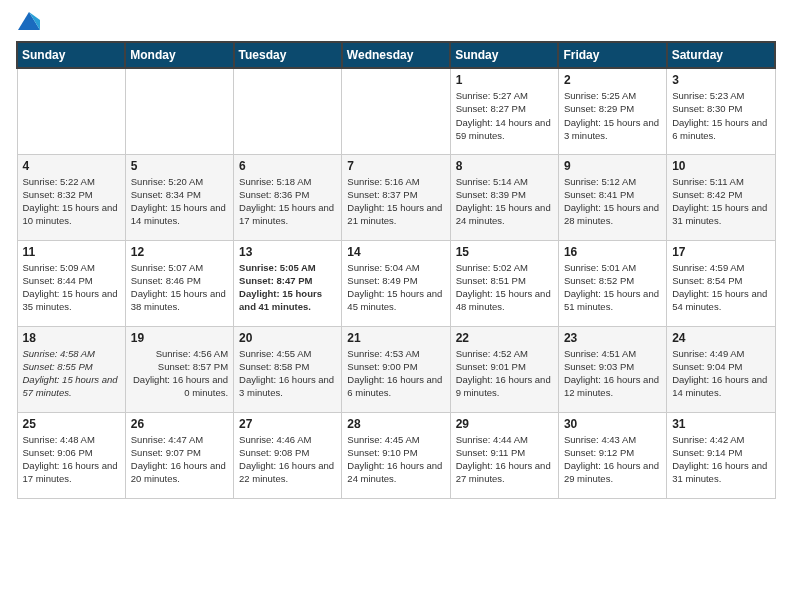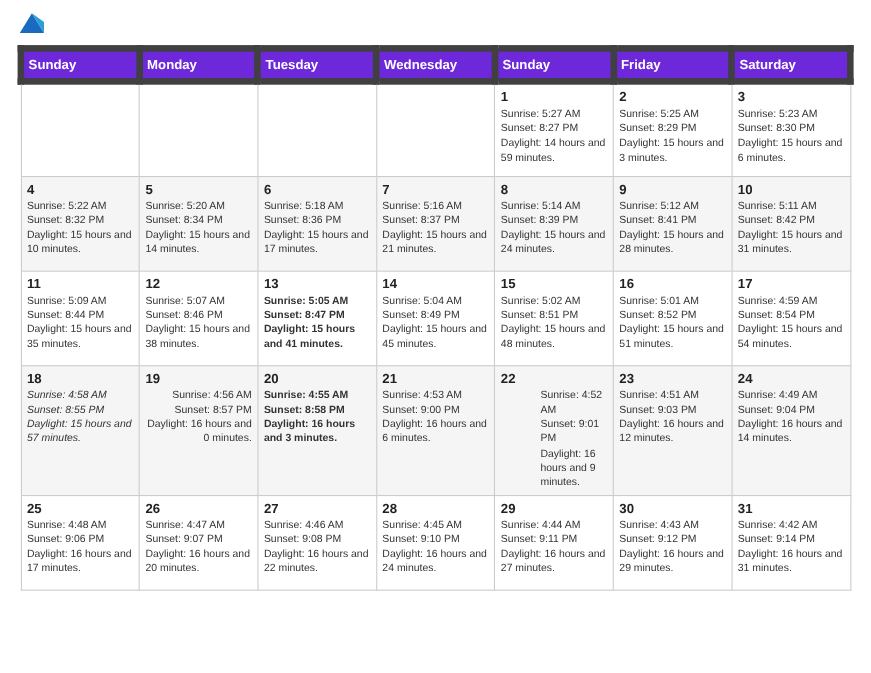--- a/index.html
+++ b/index.html
@@ -51,27 +51,27 @@
     .location-title {
       font-size: 14px;
       color: #333;
     }
     table {
       width: 100%;
       border-collapse: collapse;
       table-layout: fixed;
     }
     thead tr th {
-      background-color: #6d28d9;
+      background-color: #0c4a6e;
       color: #fff;
       font-size: 12px;
       font-weight: bold;
       padding: 5px 4px;
       text-align: left;
-      border: 6px solid #404040;
+      border: 2px solid #404040;
     }
     tbody tr td {
       vertical-align: top;
       border: 1px solid #ccc;
       padding: 4px 5px;
       height: 86px;
       font-size: 10px;
       color: #333;
       background: #fff;
     }
@@ -247,33 +247,33 @@
 Daylight: 15 hours and 57 minutes.</div>
           </td>
           <td>
             <span class="day-number">19</span>
             <div class="day-info" style="white-space: pre-line; text-align: right;">Sunrise: 4:56 AM
 Sunset: 8:57 PM
 Daylight: 16 hours and 0 minutes.</div>
           </td>
           <td>
             <span class="day-number">20</span>
-            <div class="day-info" style="white-space: pre-line; font-weight: bold;">Sunrise: 4:55 AM
+            <div class="day-info" style="white-space: pre-line;">Sunrise: 4:55 AM
 Sunset: 8:58 PM
 Daylight: 16 hours and 3 minutes.</div>
           </td>
           <td>
             <span class="day-number">21</span>
             <div class="day-info" style="white-space: pre-line;">Sunrise: 4:53 AM
 Sunset: 9:00 PM
 Daylight: 16 hours and 6 minutes.</div>
           </td>
           <td>
             <span class="day-number">22</span>
-            <div class="day-info" style="white-space: pre-line; margin-left: 36px;">Sunrise: 4:52 AM
+            <div class="day-info" style="white-space: pre-line;">Sunrise: 4:52 AM
 Sunset: 9:01 PM
 Daylight: 16 hours and 9 minutes.</div>
           </td>
           <td>
             <span class="day-number">23</span>
             <div class="day-info" style="white-space: pre-line;">Sunrise: 4:51 AM
 Sunset: 9:03 PM
 Daylight: 16 hours and 12 minutes.</div>
           </td>
           <td>

